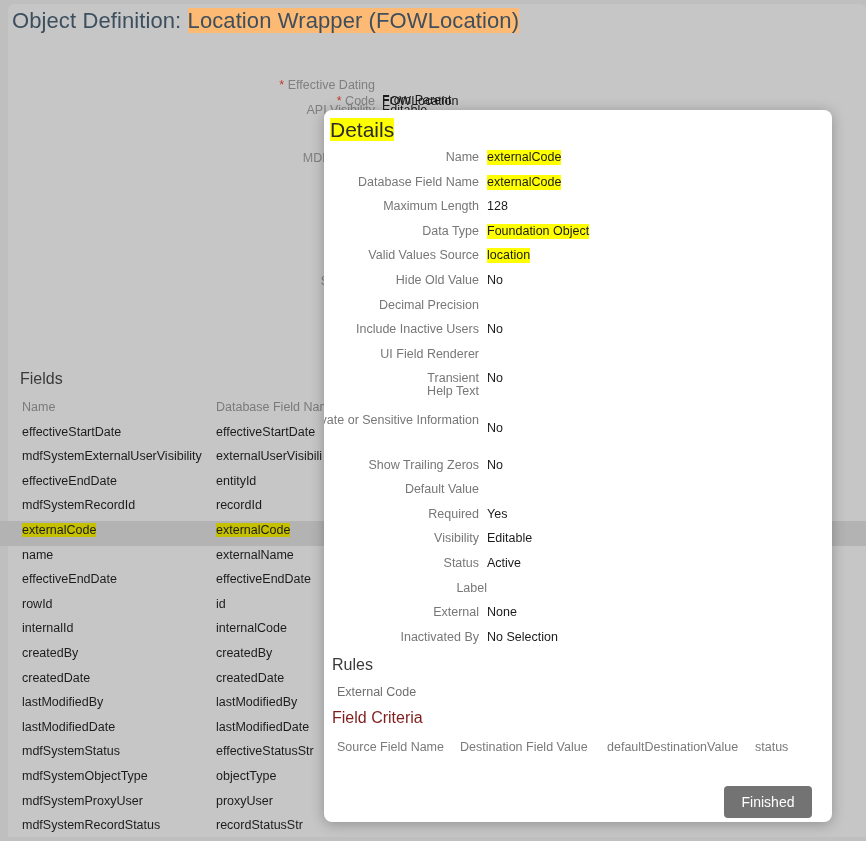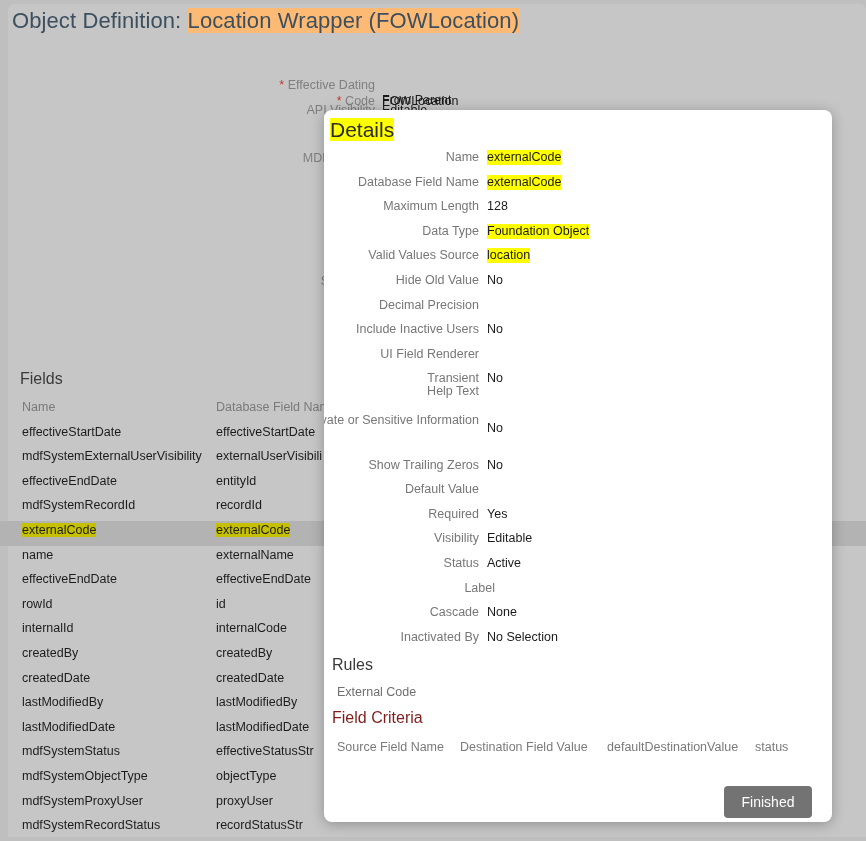--- a/index.html
+++ b/index.html
@@ -466,28 +466,28 @@
           <div class="d-label">Visibility</div>
         </div>
         <div class="d-value" style="left: 163px;">Editable</div>
       </div>
       <div class="d-row" style="left: 0px; top: 446px; width: 508px;">
         <div class="lbl-anchor" style="left: 155px;">
           <div class="d-label">Status</div>
         </div>
         <div class="d-value" style="left: 163px;">Active</div>
       </div>
-      <div class="d-row" style="left: 16px; top: 470.6px; width: 472px;">
+      <div class="d-row" style="left: 8px; top: 470.6px; width: 472px;">
         <div class="lbl-anchor" style="left: 155px;">
           <div class="d-label">Label</div>
         </div>
       </div>
       <div class="d-row" style="left: 0px; top: 495.2px; width: 508px;">
         <div class="lbl-anchor" style="left: 155px;">
-          <div class="d-label">Cascade</div>
+          <div class="d-label">External</div>
         </div>
         <div class="d-value" style="left: 163px;">None</div>
       </div>
       <div class="d-row" style="left: 0px; top: 519.8px; width: 508px;">
         <div class="lbl-anchor" style="left: 155px;">
           <div class="d-label">Inactivated By</div>
         </div>
         <div class="d-value" style="left: 163px;">No Selection</div>
       </div>
     </div>

